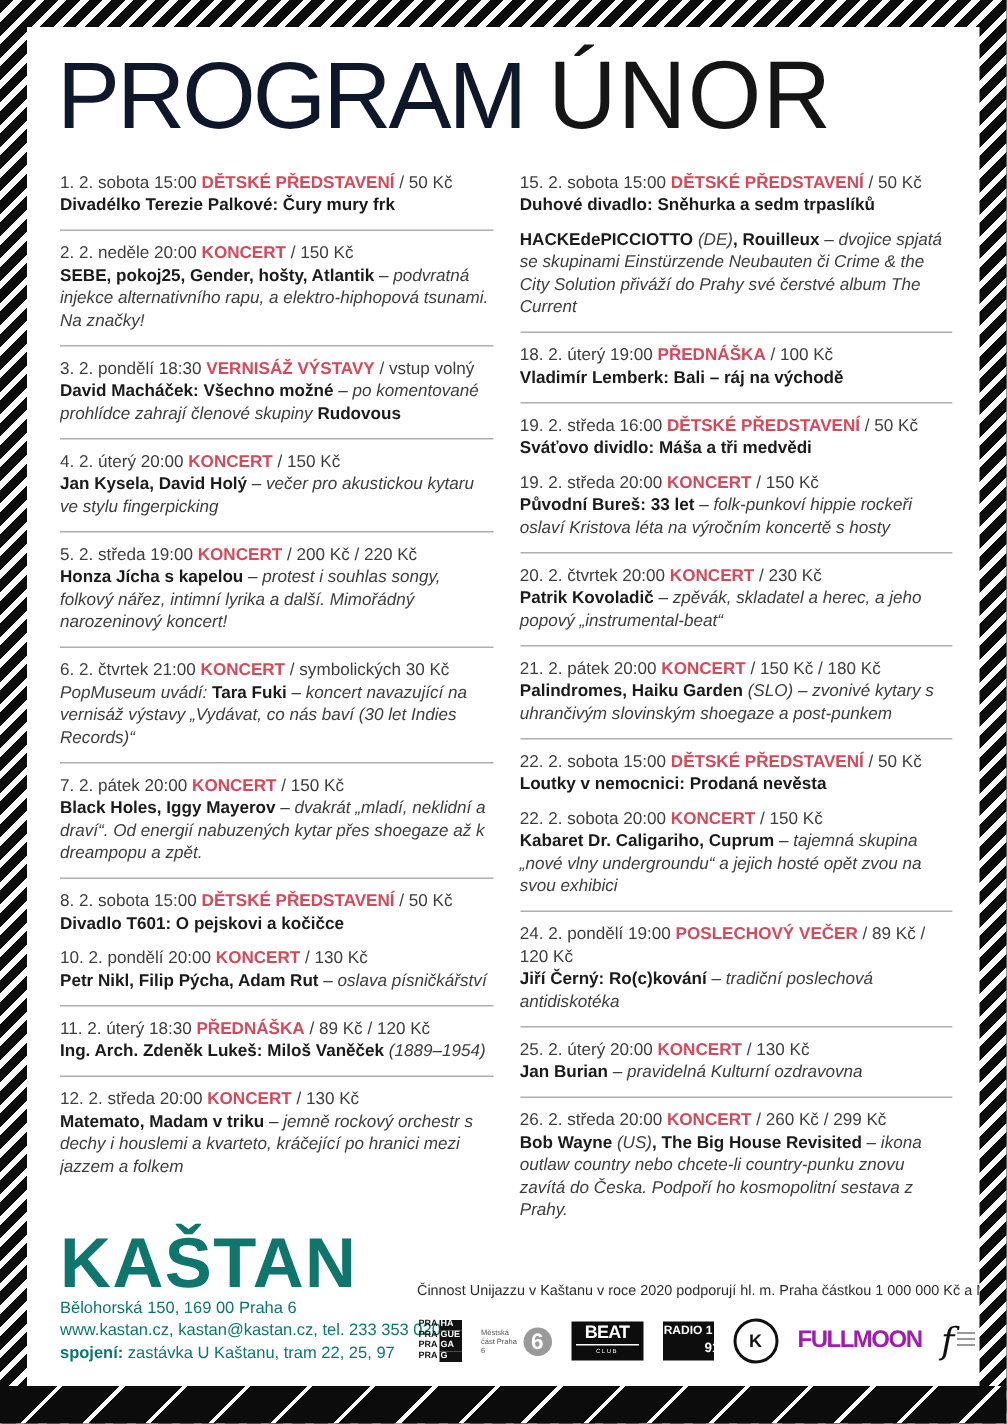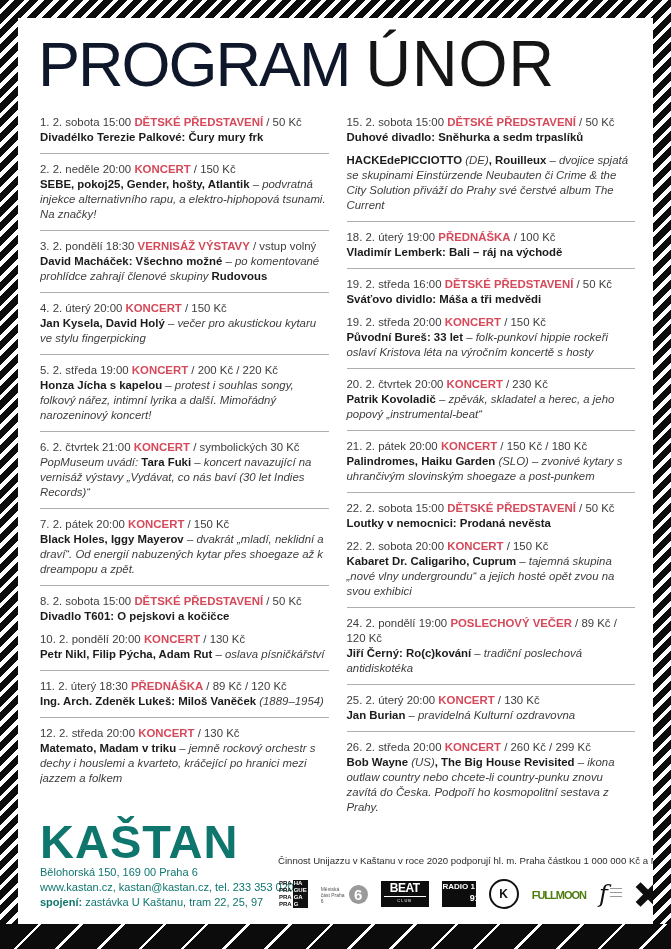--- a/index.html
+++ b/index.html
@@ -73,21 +73,21 @@
   .radio { background:#0d0d0d; color:#fff; width:34px; height:26px; text-align:center; }
   .radio .r1 { display:block; font-size:8px; font-weight:800; line-height:12px; }
   .radio .r2 { display:block; font-size:9px; font-weight:800; line-height:10px;padding-left:28px; }
   
   .kcir {
     width:26px; height:26px; border-radius:50%; border:2px solid #111;
     display:flex; align-items:center; justify-content:center;
   }
   .kcir span { font-size:12px; font-weight:800; color:#111; }
   
-  .fm .fmt { font-size:11px; font-weight:800; color:#4d7c0f; letter-spacing:-1px; }
+  .fm .fmt { font-size:16px; font-weight:800; color:#a21caf; letter-spacing:-1px; }
   
   .flog { display:flex; align-items:center; gap:2px; }
   .flog .fi { font-family:"DejaVu Serif", serif; font-style:italic; font-size:24px; color:#111; line-height:24px; }
   .flog .flines { display:inline-block; width:12px; height:12px;
     background: repeating-linear-gradient(#9a9a9a 0 1.5px, #fff 1.5px 4px); }
   
   .xlog { position:relative; width:26px; height:26px; }
   .xb { position:absolute; left:-1px; top:10px; width:28px; height:7px; background:#0d0d0d; }
   .xb1 { transform:rotate(45deg); }
   .xb2 { transform:rotate(-45deg); }

